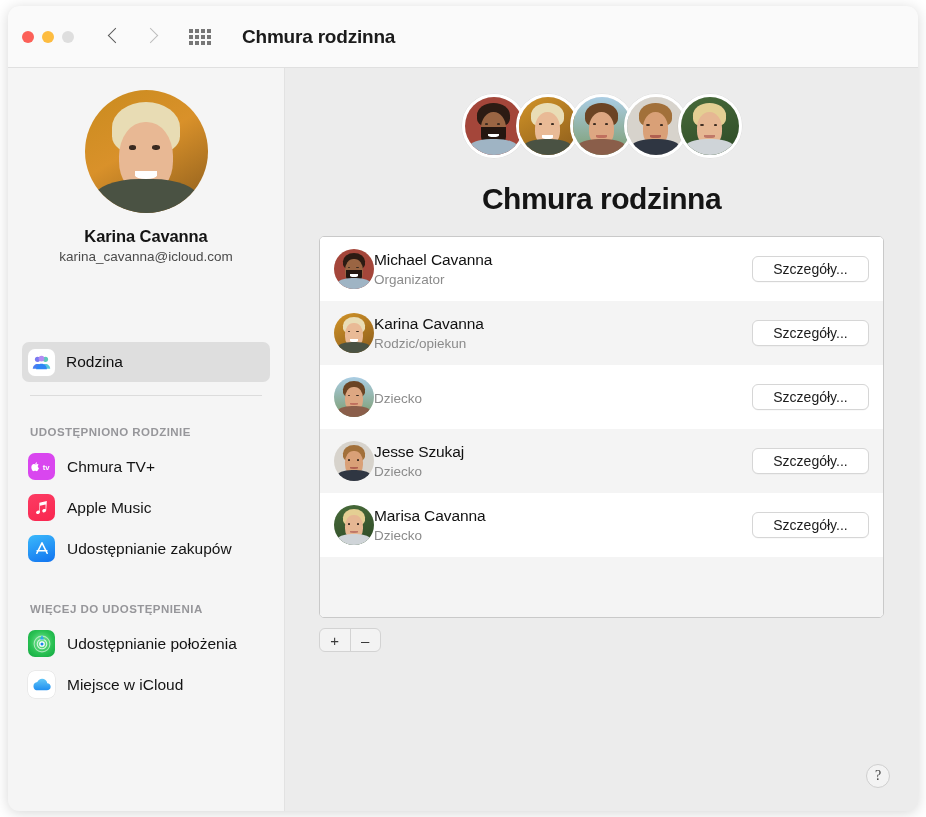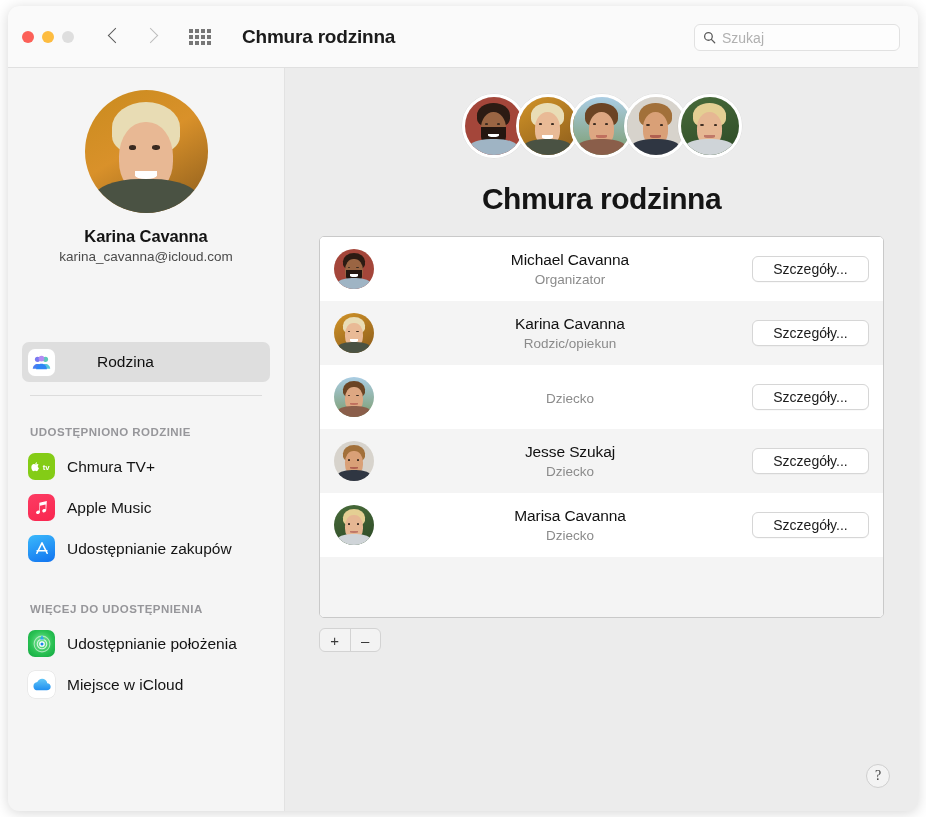--- a/index.html
+++ b/index.html
@@ -154,21 +154,20 @@
   }
 
   .nav-sel-wrap { margin-top: 78px; padding: 0 14px; }
   .nav-sel {
     height: 40px;
     border-radius: 7px;
     background: #dedede;
     display: flex;
     align-items: center;
     padding-left: 6px;
-    gap: 31px;
   }
   .nav-sel .lbl {
     margin-left: 11px;
     font-size: 15.5px;
     color: #101010;
   }
 
   .divider {
     margin: 13px 22px 0 22px;
     height: 1px;
@@ -256,21 +255,21 @@
   }
   .mrow.alt { background: #f4f4f4; }
 
   .mrow .ava {
     width: 40px; height: 40px;
     border-radius: 50%;
     overflow: hidden;
     flex: none;
     position: relative;
   }
-  .mrow .txt { margin-left: 14px; flex: 1; text-align: center; }
+  .mrow .txt { flex: 1; }
   .mrow .nm {
     font-size: 15.5px;
     color: #111;
     font-weight: 500;
     letter-spacing: -0.1px;
   }
   .mrow .role {
     font-size: 13.5px;
     color: #8b8b8b;
     margin-top: 3px;
@@ -387,27 +386,20 @@
         <i></i>
         <i></i>
         <i></i>
         <i></i>
         <i></i>
         <i></i>
     </div>
 
     <div class="win-title">Chmura rodzinna</div>
 
-    <div class="searchbox">
-      <svg width="13" height="13" viewBox="0 0 16 16">
-        <circle cx="6.7" cy="6.7" r="4.7" fill="none" stroke="#5c5c5c" stroke-width="1.6"></circle>
-        <line x1="10.3" y1="10.3" x2="14.4" y2="14.4" stroke="#5c5c5c" stroke-width="1.6" stroke-linecap="round"></line>
-      </svg>
-      <input class="search-input" type="text" placeholder="Szukaj" style="">
-    </div>
   </div>
 
   <div class="body">
 
     <div class="sidebar">
 
       <div class="profile">
         <div class="avatar-big">
           <div class="ph">
             <div class="bg" style="background:linear-gradient(150deg,#c98b1e 0%,#d9912a 45%,#8a5b1c 100%)"></div>
@@ -437,21 +429,21 @@
           </div>
           <div class="lbl">Rodzina</div>
         </div>
       </div>
 
       <div class="divider"></div>
 
       <div class="sec-label">UDOSTĘPNIONO RODZINIE</div>
 
       <div class="nav-item">
-        <div class="appicon" style="background:#84cc16">
+        <div class="appicon" style="background:#d946ef">
           <svg width="22" height="12" viewBox="0 0 34 16">
             <path d="M8.6 3.0c.5-.6.8-1.5.7-2.3-.7.03-1.6.5-2.1 1.1-.45.55-.85 1.4-.74 2.23.8.06 1.6-.4 2.14-1.03z" fill="#fff"></path>
             <path d="M11.4 11.6c-.6 1.4-1.4 2.8-2.5 2.8-1 0-1.4-.6-2.6-.6-1.2 0-1.6.6-2.6.62-1.1.04-2-1.5-2.6-2.9C.05 8.7.5 5.1 2.4 4c.95-.55 1.8-.6 2.5-.6.9 0 1.5.6 2.2.6.7 0 1.2-.6 2.4-.6.8 0 1.7.25 2.4 1-2.1 1.2-1.8 4.3.4 5.3-.25.7-.5 1.3-.9 1.9z" fill="#fff"></path>
             <text x="18" y="13" font-family="Liberation Sans, sans-serif" font-size="12" font-weight="bold" fill="#fff">tv</text>
           </svg>
         </div>
         <div class="lbl">Chmura TV+</div>
       </div>
 
       <div class="nav-item">

